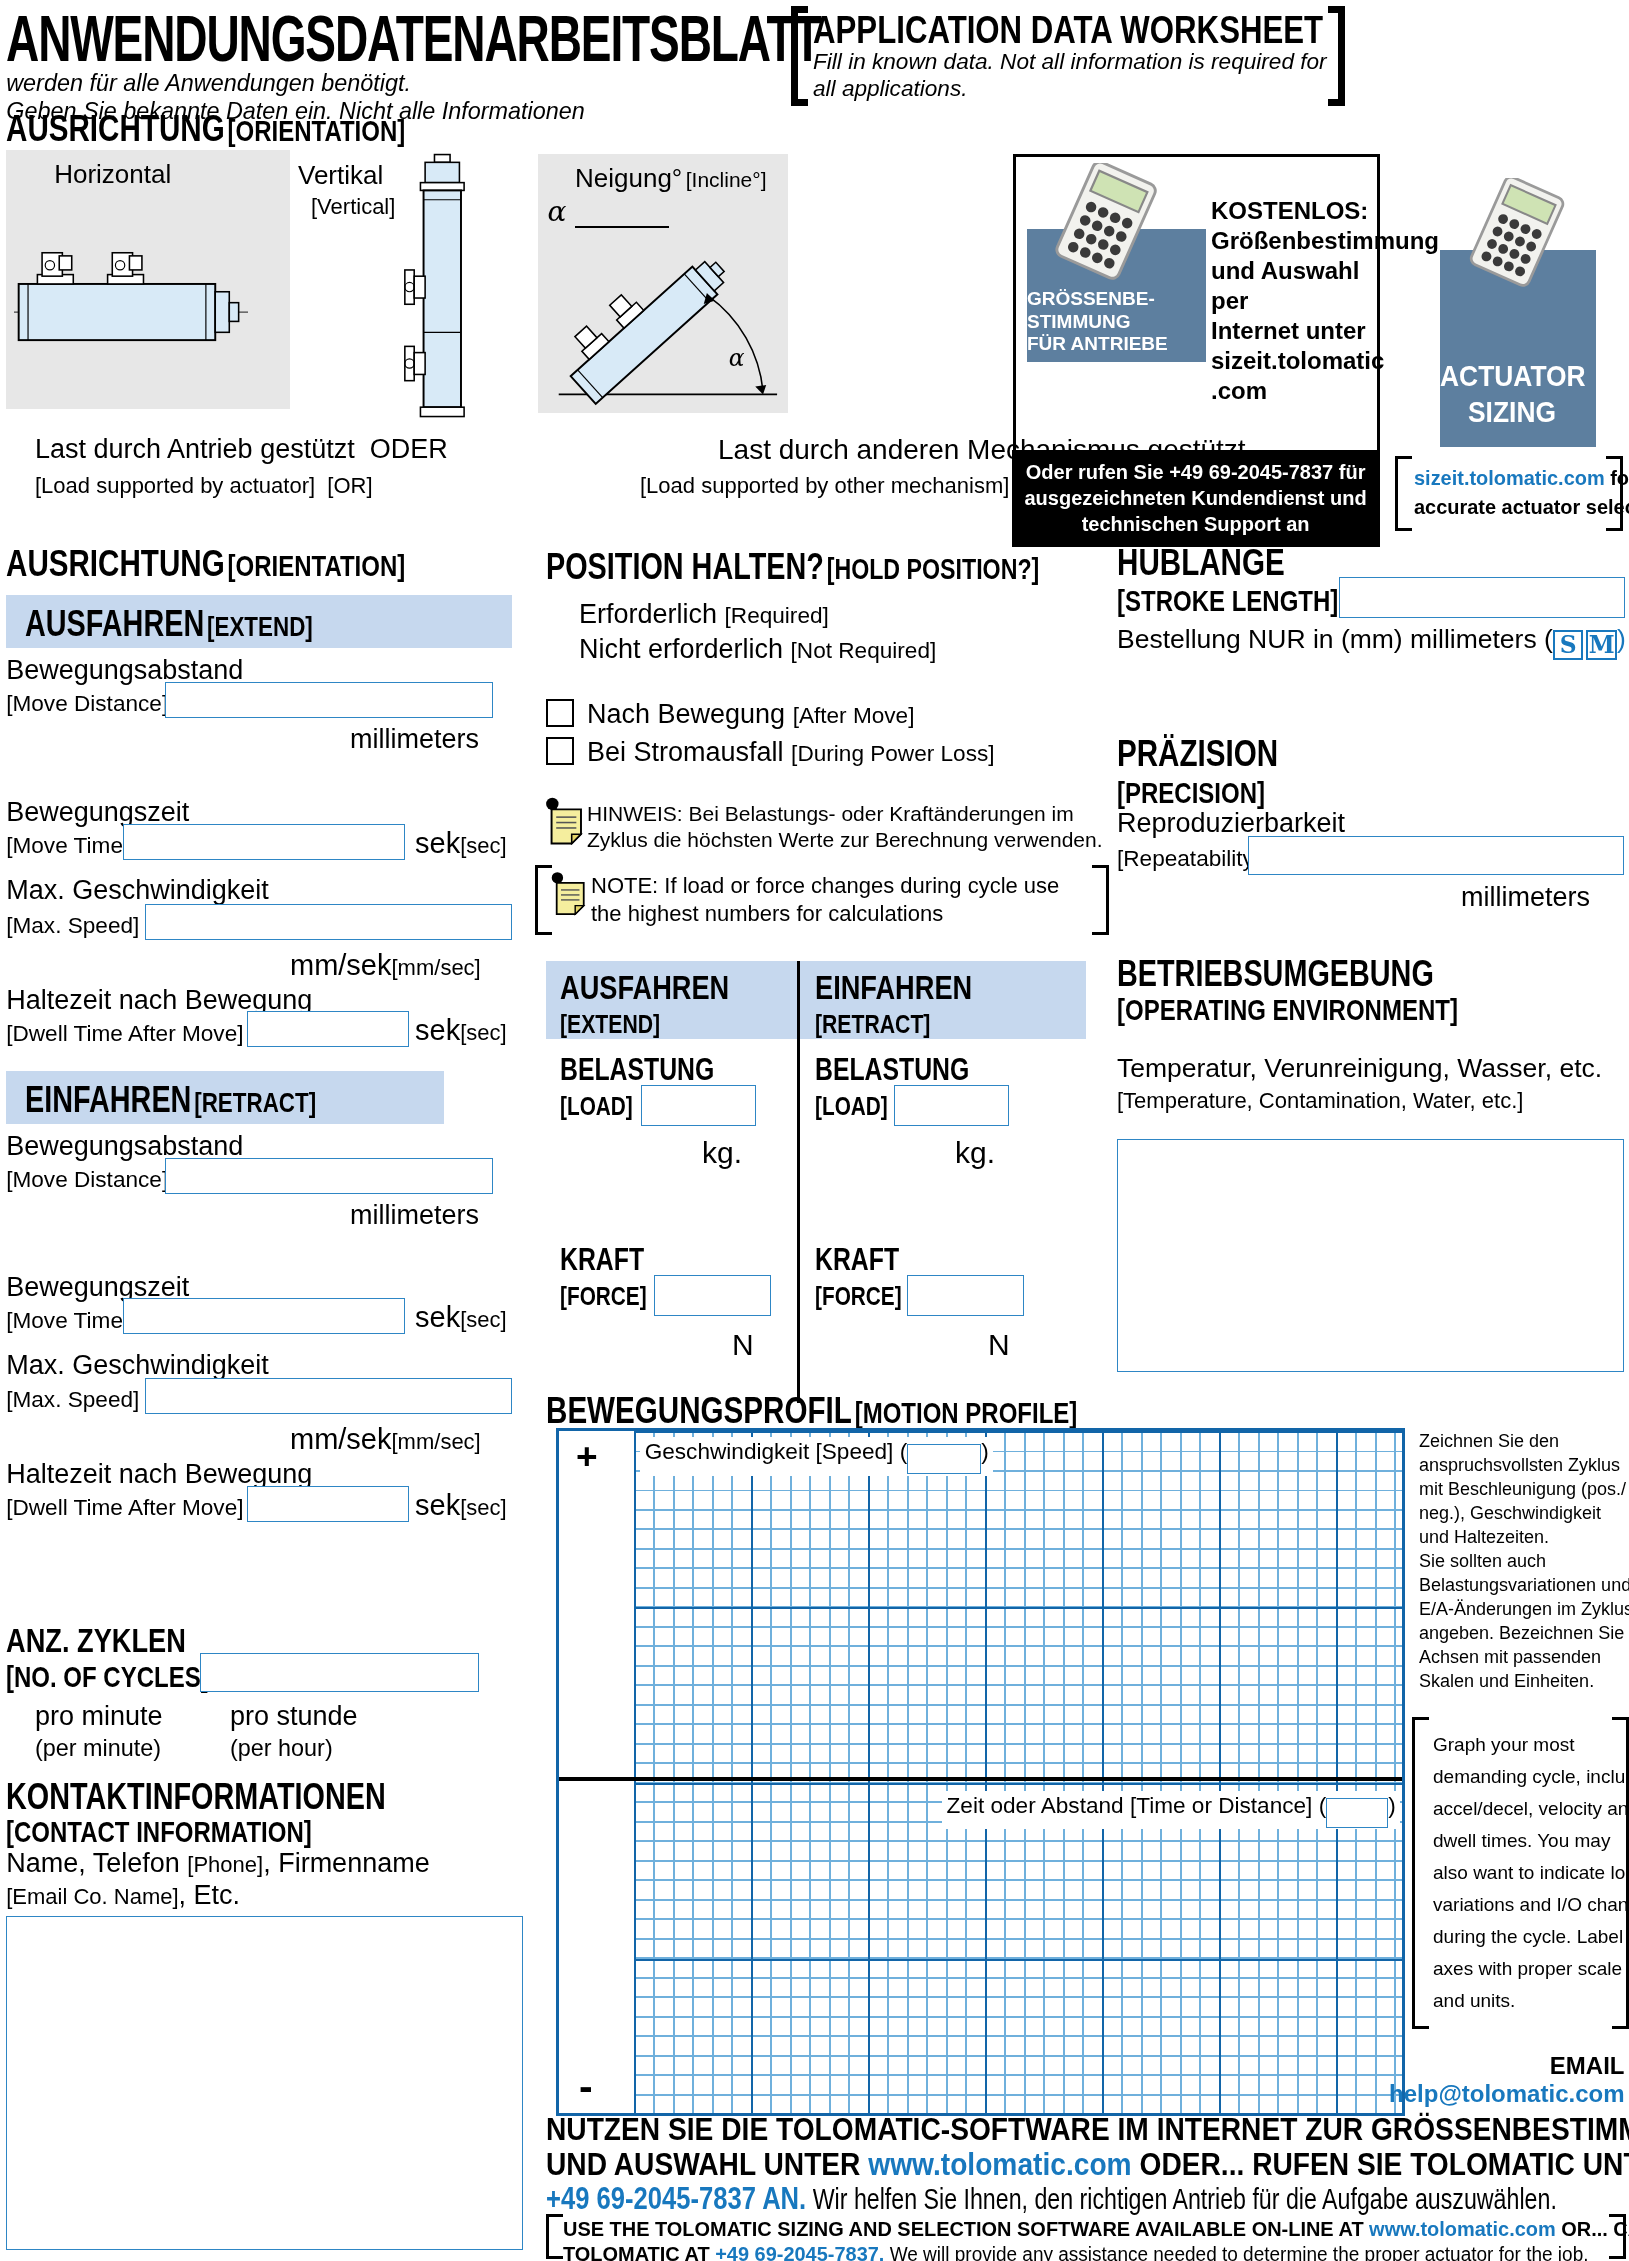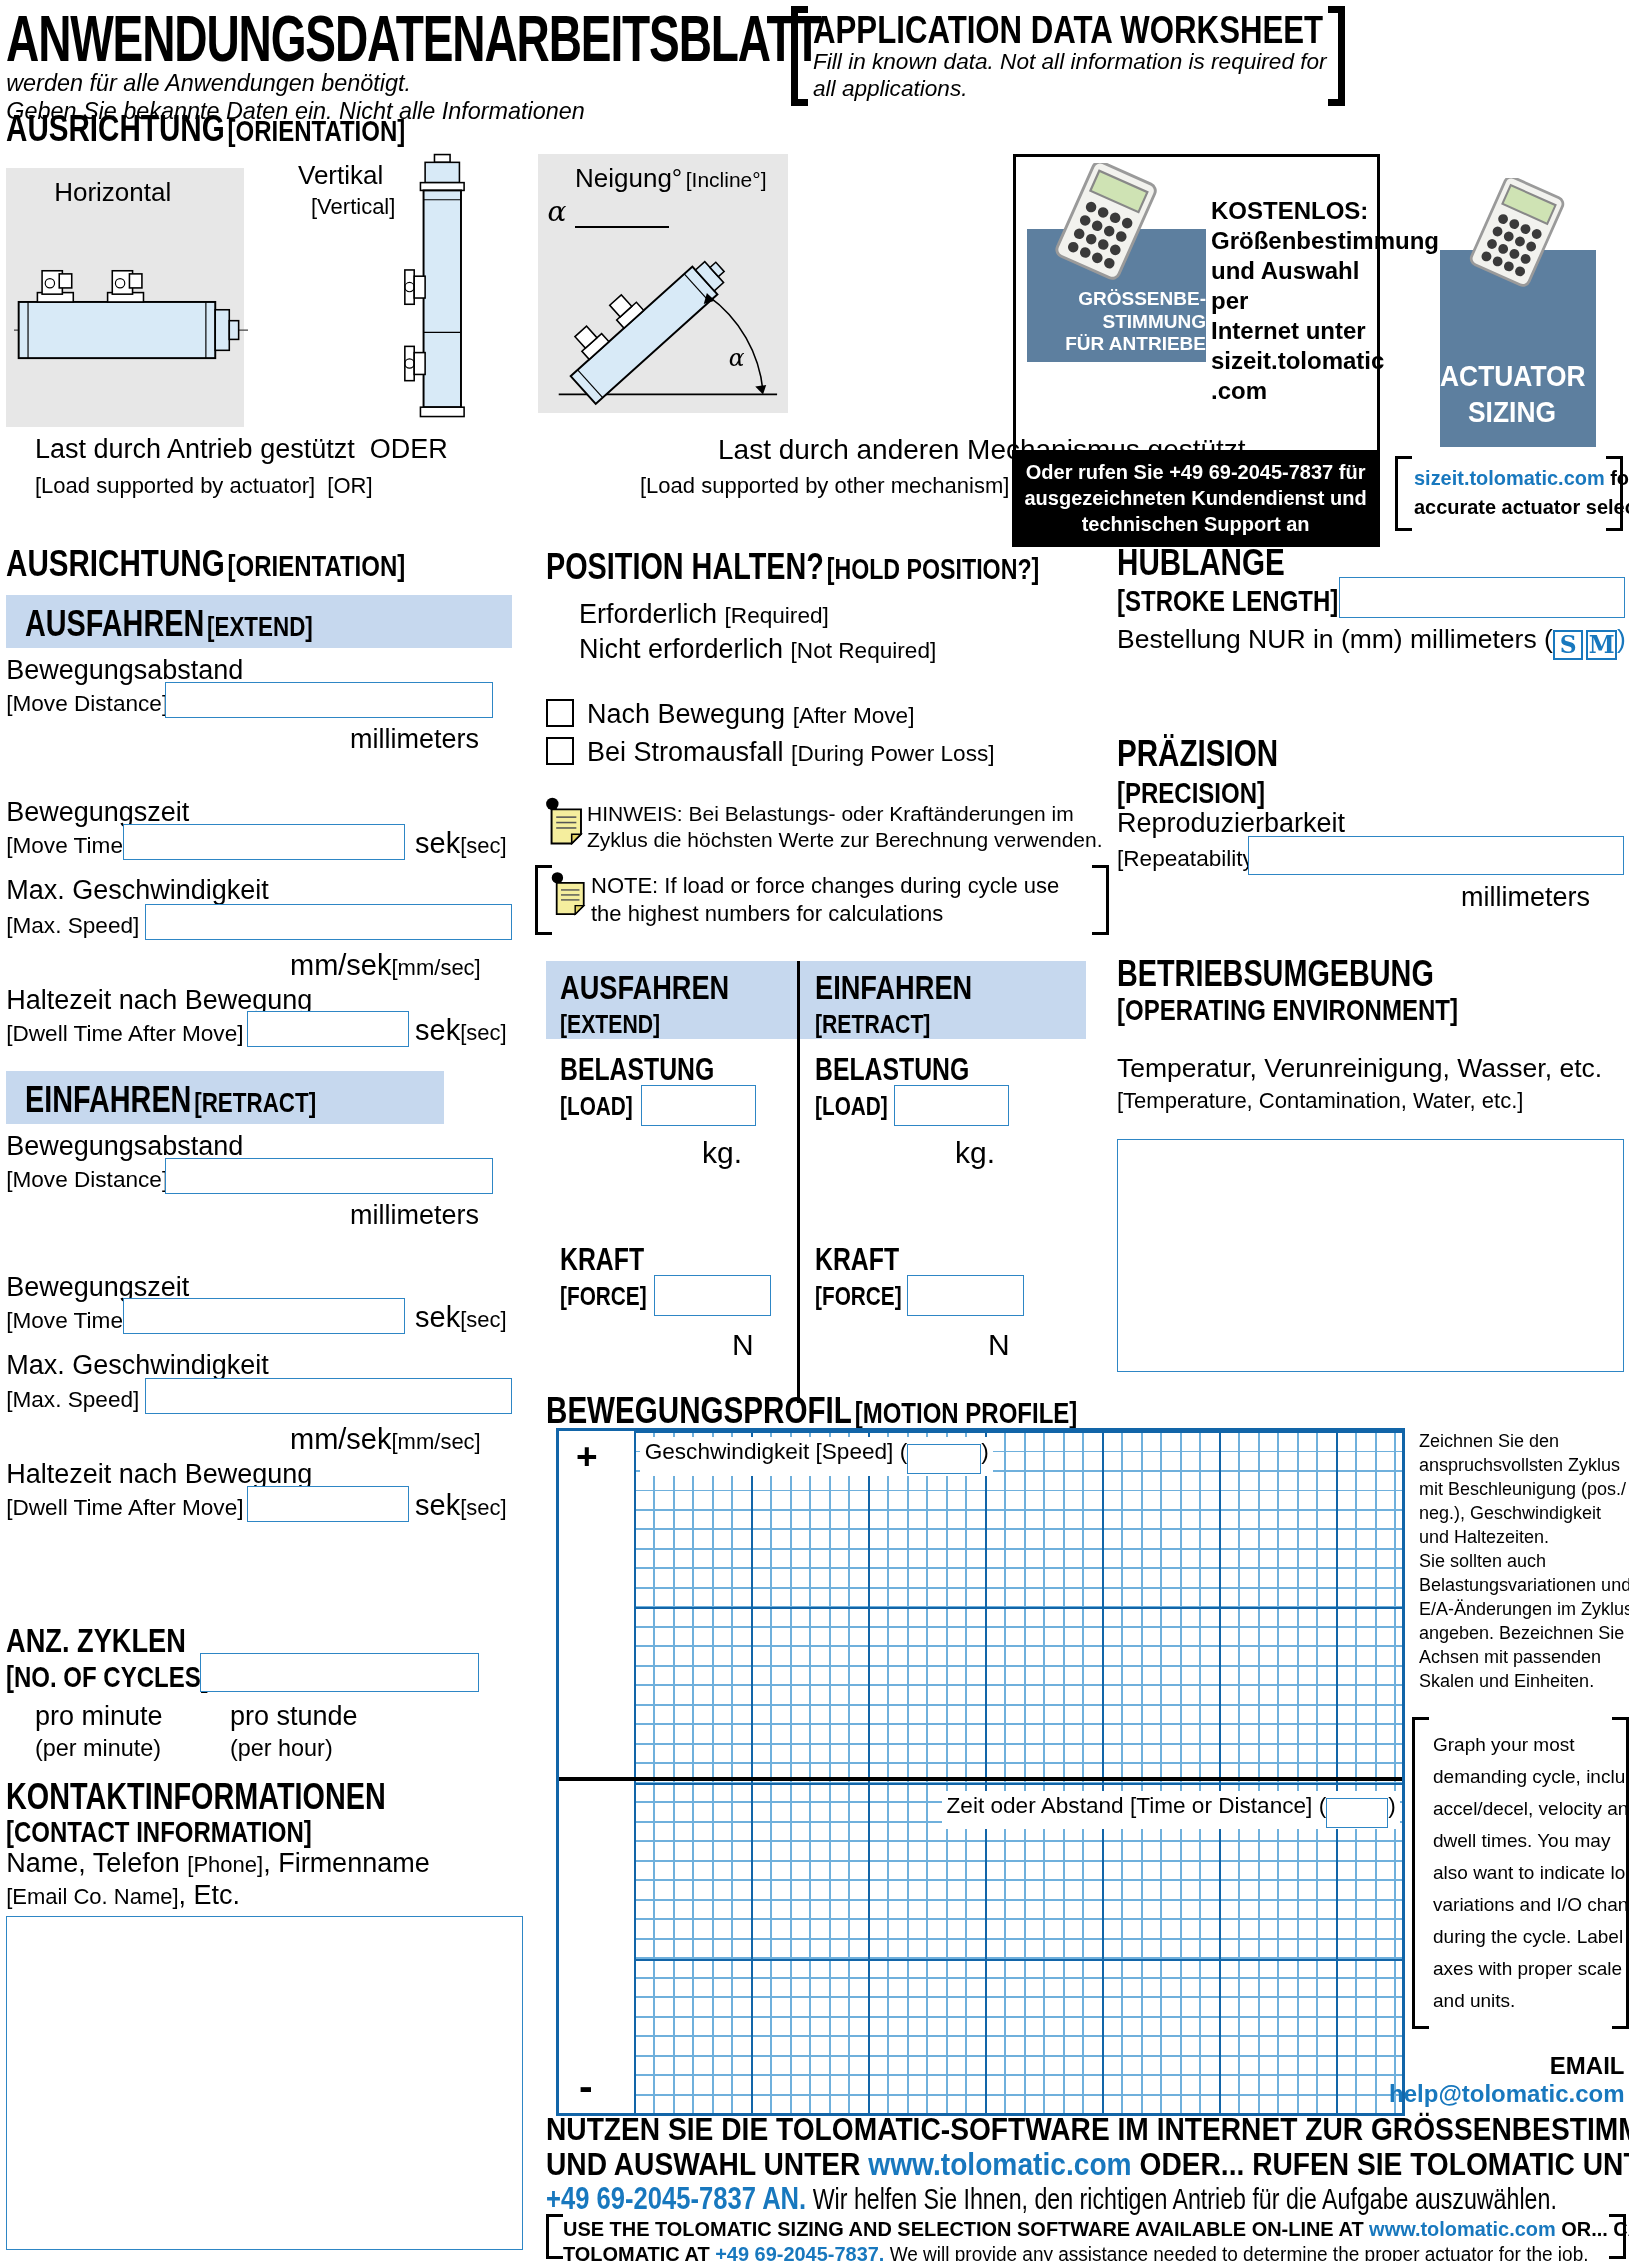--- a/index.html
+++ b/index.html
@@ -50,21 +50,21 @@
   <div class="a i" style="left:813px;top:48px;font-size:22.6px;line-height:27px">
     <div>Fill in known data. Not all information is required for</div>
     <div>all applications.</div>
   </div>
 
   <div class="a" style="left:6.2px;top:108px">
     <span class="cx"><span class="b" style="font-size:37px">AUSRICHTUNG</span>
     <span class="b" style="font-size:30px">[ORIENTATION]</span></span>
   </div>
 
-  <div class="a gray" style="left:6.2px;top:168px;width:238px;height:259px">
+  <div class="a gray" style="left:6.2px;top:150px;width:284px;height:259px">
     <div class="a" style="left:48px;top:9.4px;font-size:26px">Horizontal</div>
     <svg class="a" style="left:7.8px;top:70px" width="234" height="156" viewBox="0 0 300 200">
       <line x1="0" y1="118" x2="300" y2="118" stroke="#444" stroke-width="1.5" stroke-dasharray="16 6 4 6"></line>
       <rect x="6" y="82" width="252" height="72" fill="#d8eaf7" stroke="#000" stroke-width="2.5"></rect>
       <line x1="18" y1="82" x2="18" y2="154" stroke="#000" stroke-width="1.5"></line>
       <line x1="246" y1="82" x2="246" y2="154" stroke="#000" stroke-width="1.5"></line>
       <rect x="258" y="92" width="18" height="52" fill="#d8eaf7" stroke="#000" stroke-width="2"></rect>
       <rect x="276" y="106" width="12" height="24" fill="#d8eaf7" stroke="#000" stroke-width="2"></rect>
       <g>
         <rect x="30" y="70" width="46" height="12" fill="#fff" stroke="#000" stroke-width="2"></rect>
@@ -129,21 +129,21 @@
       </g>
       <path d="M 282 244 A 170 170 0 0 0 212 122" fill="none" stroke="#000" stroke-width="2"></path>
       <polygon points="282,248 272,238 286,236" fill="#000"></polygon>
       <polygon points="210,118 206,132 220,128" fill="#000"></polygon>
       <text x="238" y="212" font-size="30" font-style="italic" font-family="DejaVu Serif,serif">α</text>
     </svg>
   </div>
 
   <div class="a" style="left:1013px;top:154px;width:367px;height:393px;border:3.9px solid #000;box-sizing:border-box">
     <div class="a" style="left:11px;top:72px;width:179px;height:133px;background:#5d7f9f">
-      <div class="a b" style="left:0;top:59px;width:179px;text-align:right;color:#fff;font-size:19px;line-height:22.6px">
+      <div class="a b" style="left:0;top:59px;width:179px;text-align:left;color:#fff;font-size:19px;line-height:22.6px">
         <div>GRÖSSENBE-</div>
         <div>STIMMUNG</div>
         <div>FÜR ANTRIEBE</div>
       </div>
     </div>
     <svg class="a" style="left:31px;top:6.2px" width="117" height="117" viewBox="0 0 70 80">
       <g transform="rotate(24 35 40)">
         <rect x="12" y="4" width="46" height="70" rx="5" fill="#f2f2ee" stroke="#9a9a9a" stroke-width="2"></rect>
         <rect x="17" y="10" width="36" height="15" fill="#cfe3b4" stroke="#888" stroke-width="1.5"></rect>
         <g fill="#3a3a3a">

